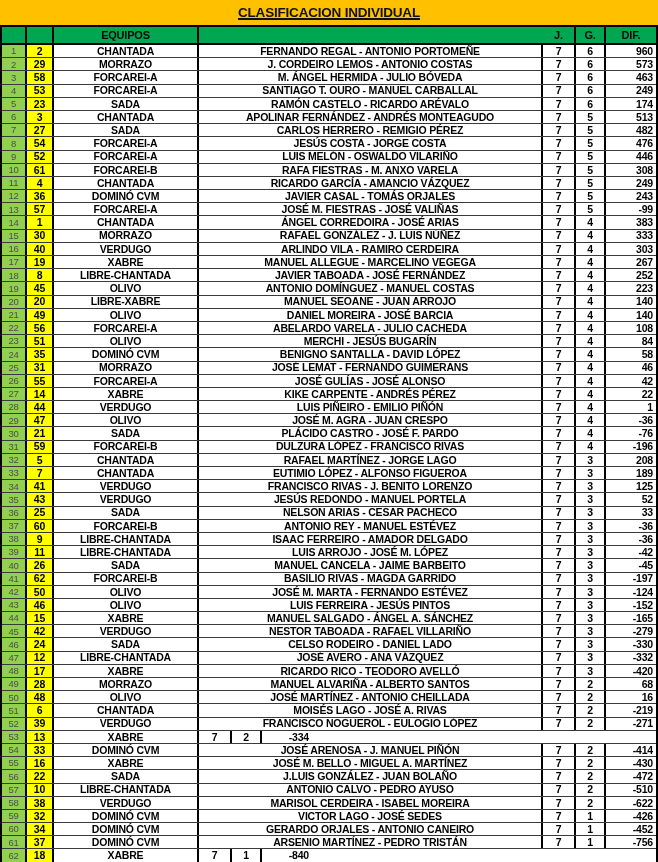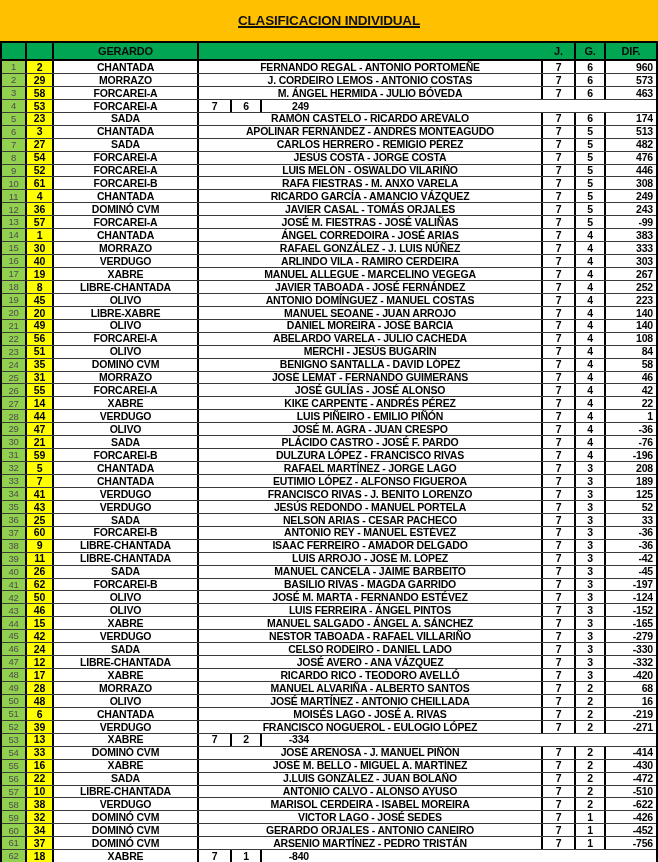--- a/index.html
+++ b/index.html
@@ -14,21 +14,21 @@
     box-sizing:border-box;
     border-left:2px solid #000;border-right:2px solid #000;
     background:#fff;
   }
   .title-bar{
     height:17px;flex:0 0 17px;
     background:var(--title-bg,#FFC000);
     display:flex;align-items:center;justify-content:center;
     border-bottom:2px solid #000;
     margin:0 -2px;  
-    padding:12px 2px;
+    padding:4px 2px;
   }
   .title-text{
     font-weight:700;font-size:13.5px;color:#111;
     letter-spacing:-0.2px;
     text-decoration:underline;
     text-decoration-thickness:1.5px;
     text-underline-offset:1px;
   }
   .hrow{
     height:16px;flex:0 0 16px;
@@ -80,21 +80,21 @@
 </head>
 <body>
 
 <div class="sheet">
   <div class="title-bar">
     <span class="title-text">CLASIFICACION INDIVIDUAL</span>
   </div>
   <div class="hrow">
     <div class="hcell h-pos"></div>
     <div class="hcell h-num"></div>
-    <div class="hcell h-team">GERARDO</div>
+    <div class="hcell h-team">EQUIPOS</div>
     <div class="hcell h-pair">PAREJAS</div>
     <div class="hcell h-j">J.</div>
     <div class="hcell h-g">G.</div>
     <div class="hcell h-dif">DIF.</div>
   </div>
   <div class="rows">
       <div class="row">
         <div class="c c-pos">1</div>
         <div class="c c-num">2</div>
         <div class="c c-team">CHANTADA</div>
@@ -118,20 +118,21 @@
         <div class="c c-team">FORCAREI-A</div>
         <div class="c c-pair">M. ÁNGEL HERMIDA - JULIO BÓVEDA</div>
         <div class="c c-j">7</div>
         <div class="c c-g">6</div>
         <div class="c c-dif">463</div>
       </div>
       <div class="row">
         <div class="c c-pos">4</div>
         <div class="c c-num">53</div>
         <div class="c c-team">FORCAREI-A</div>
+        <div class="c c-pair">SANTIAGO T. OURO - MANUEL CARBALLAL</div>
         <div class="c c-j">7</div>
         <div class="c c-g">6</div>
         <div class="c c-dif">249</div>
       </div>
       <div class="row">
         <div class="c c-pos">5</div>
         <div class="c c-num">23</div>
         <div class="c c-team">SADA</div>
         <div class="c c-pair">RAMÓN CASTELO - RICARDO ARÉVALO</div>
         <div class="c c-j">7</div>
@@ -468,21 +469,21 @@
         <div class="c c-team">OLIVO</div>
         <div class="c c-pair">JOSÉ M. MARTA - FERNANDO ESTÉVEZ</div>
         <div class="c c-j">7</div>
         <div class="c c-g">3</div>
         <div class="c c-dif">-124</div>
       </div>
       <div class="row">
         <div class="c c-pos">43</div>
         <div class="c c-num">46</div>
         <div class="c c-team">OLIVO</div>
-        <div class="c c-pair">LUIS FERREIRA - ÁNGEL PINTOS</div>
+        <div class="c c-pair">LUIS FERREIRA - JESÚS PINTOS</div>
         <div class="c c-j">7</div>
         <div class="c c-g">3</div>
         <div class="c c-dif">-152</div>
       </div>
       <div class="row">
         <div class="c c-pos">44</div>
         <div class="c c-num">15</div>
         <div class="c c-team">XABRE</div>
         <div class="c c-pair">MANUEL SALGADO - ÁNGEL A. SÁNCHEZ</div>
         <div class="c c-j">7</div>
@@ -593,21 +594,21 @@
         <div class="c c-team">SADA</div>
         <div class="c c-pair">J.LUIS GONZÁLEZ - JUAN BOLAÑO</div>
         <div class="c c-j">7</div>
         <div class="c c-g">2</div>
         <div class="c c-dif">-472</div>
       </div>
       <div class="row">
         <div class="c c-pos">57</div>
         <div class="c c-num">10</div>
         <div class="c c-team">LIBRE-CHANTADA</div>
-        <div class="c c-pair">ANTONIO CALVO - ALONSO AYUSO</div>
+        <div class="c c-pair">ANTONIO CALVO - PEDRO AYUSO</div>
         <div class="c c-j">7</div>
         <div class="c c-g">2</div>
         <div class="c c-dif">-510</div>
       </div>
       <div class="row">
         <div class="c c-pos">58</div>
         <div class="c c-num">38</div>
         <div class="c c-team">VERDUGO</div>
         <div class="c c-pair">MARISOL CERDEIRA - ISABEL MOREIRA</div>
         <div class="c c-j">7</div>

